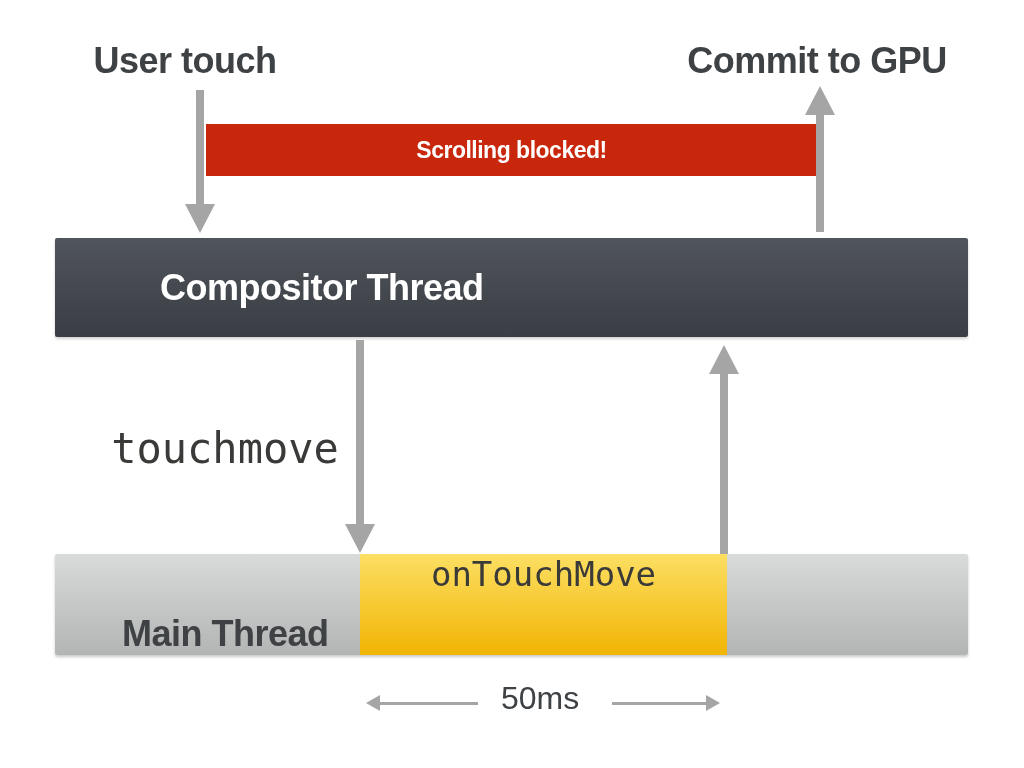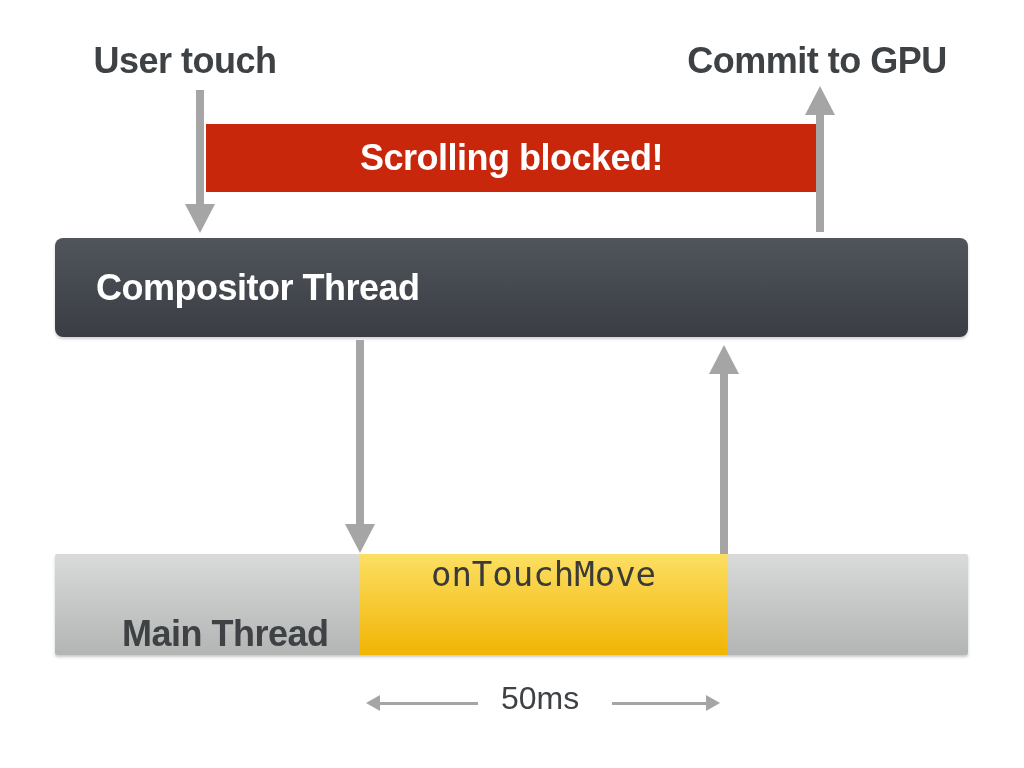--- a/index.html
+++ b/index.html
@@ -47,38 +47,38 @@
     text-align: center;
     font-size: 32px;
     color: var(--text-dark, #3e4245);
     white-space: nowrap;
   }
 
   
   .blocked-bar {
     position: absolute;
     left: 206px; top: 124px;
-    width: 611px; height: 68px;
+    width: 611px; height: 52px;
     background: var(--blocked-bar, #c9270c);
     color: var(--text-light, #ffffff);
     display: flex; align-items: center; justify-content: center;
-    font-size: 36px; font-weight: bold;
+    font-size: 23px; font-weight: bold;
     letter-spacing: -0.5px;
     z-index: 2;
   }
 
   .compositor-bar {
     position: absolute;
     left: 55px; top: 238px;
     width: 913px; height: 99px;
     background: linear-gradient(var(--compositor-top, #50545b), var(--compositor-bottom, #3a3e44));
-    border-radius: 8px;
+    border-radius: 2px;
     box-shadow: 0 2px 3px rgba(0,0,0,0.18);
     display: flex; align-items: center;
-    padding-left: 41px;
+    padding-left: 105px;
     box-sizing: border-box;
     color: var(--text-light, #ffffff);
     font-size: 36px; font-weight: bold;
     letter-spacing: -0.5px;
     z-index: 1;
   }
 
   .main-bar {
     position: absolute;
     left: 55px; top: 554px;
@@ -165,20 +165,21 @@
   <div id="commit-gpu-label" class="top-label">Commit to GPU</div>
 
   <div class="blocked-bar">
     <span>Scrolling blocked!</span>
   </div>
 
   <div class="compositor-bar">
     <span>Compositor Thread</span>
   </div>
 
+  <div class="touchmove-label">touchmove</div>
 
   <div class="main-bar">
     <div class="busy-block">
       <span>onTouchMove</span>
     </div>
     <div class="main-label">
       <span>Main Thread</span>
     </div>
   </div>
 

